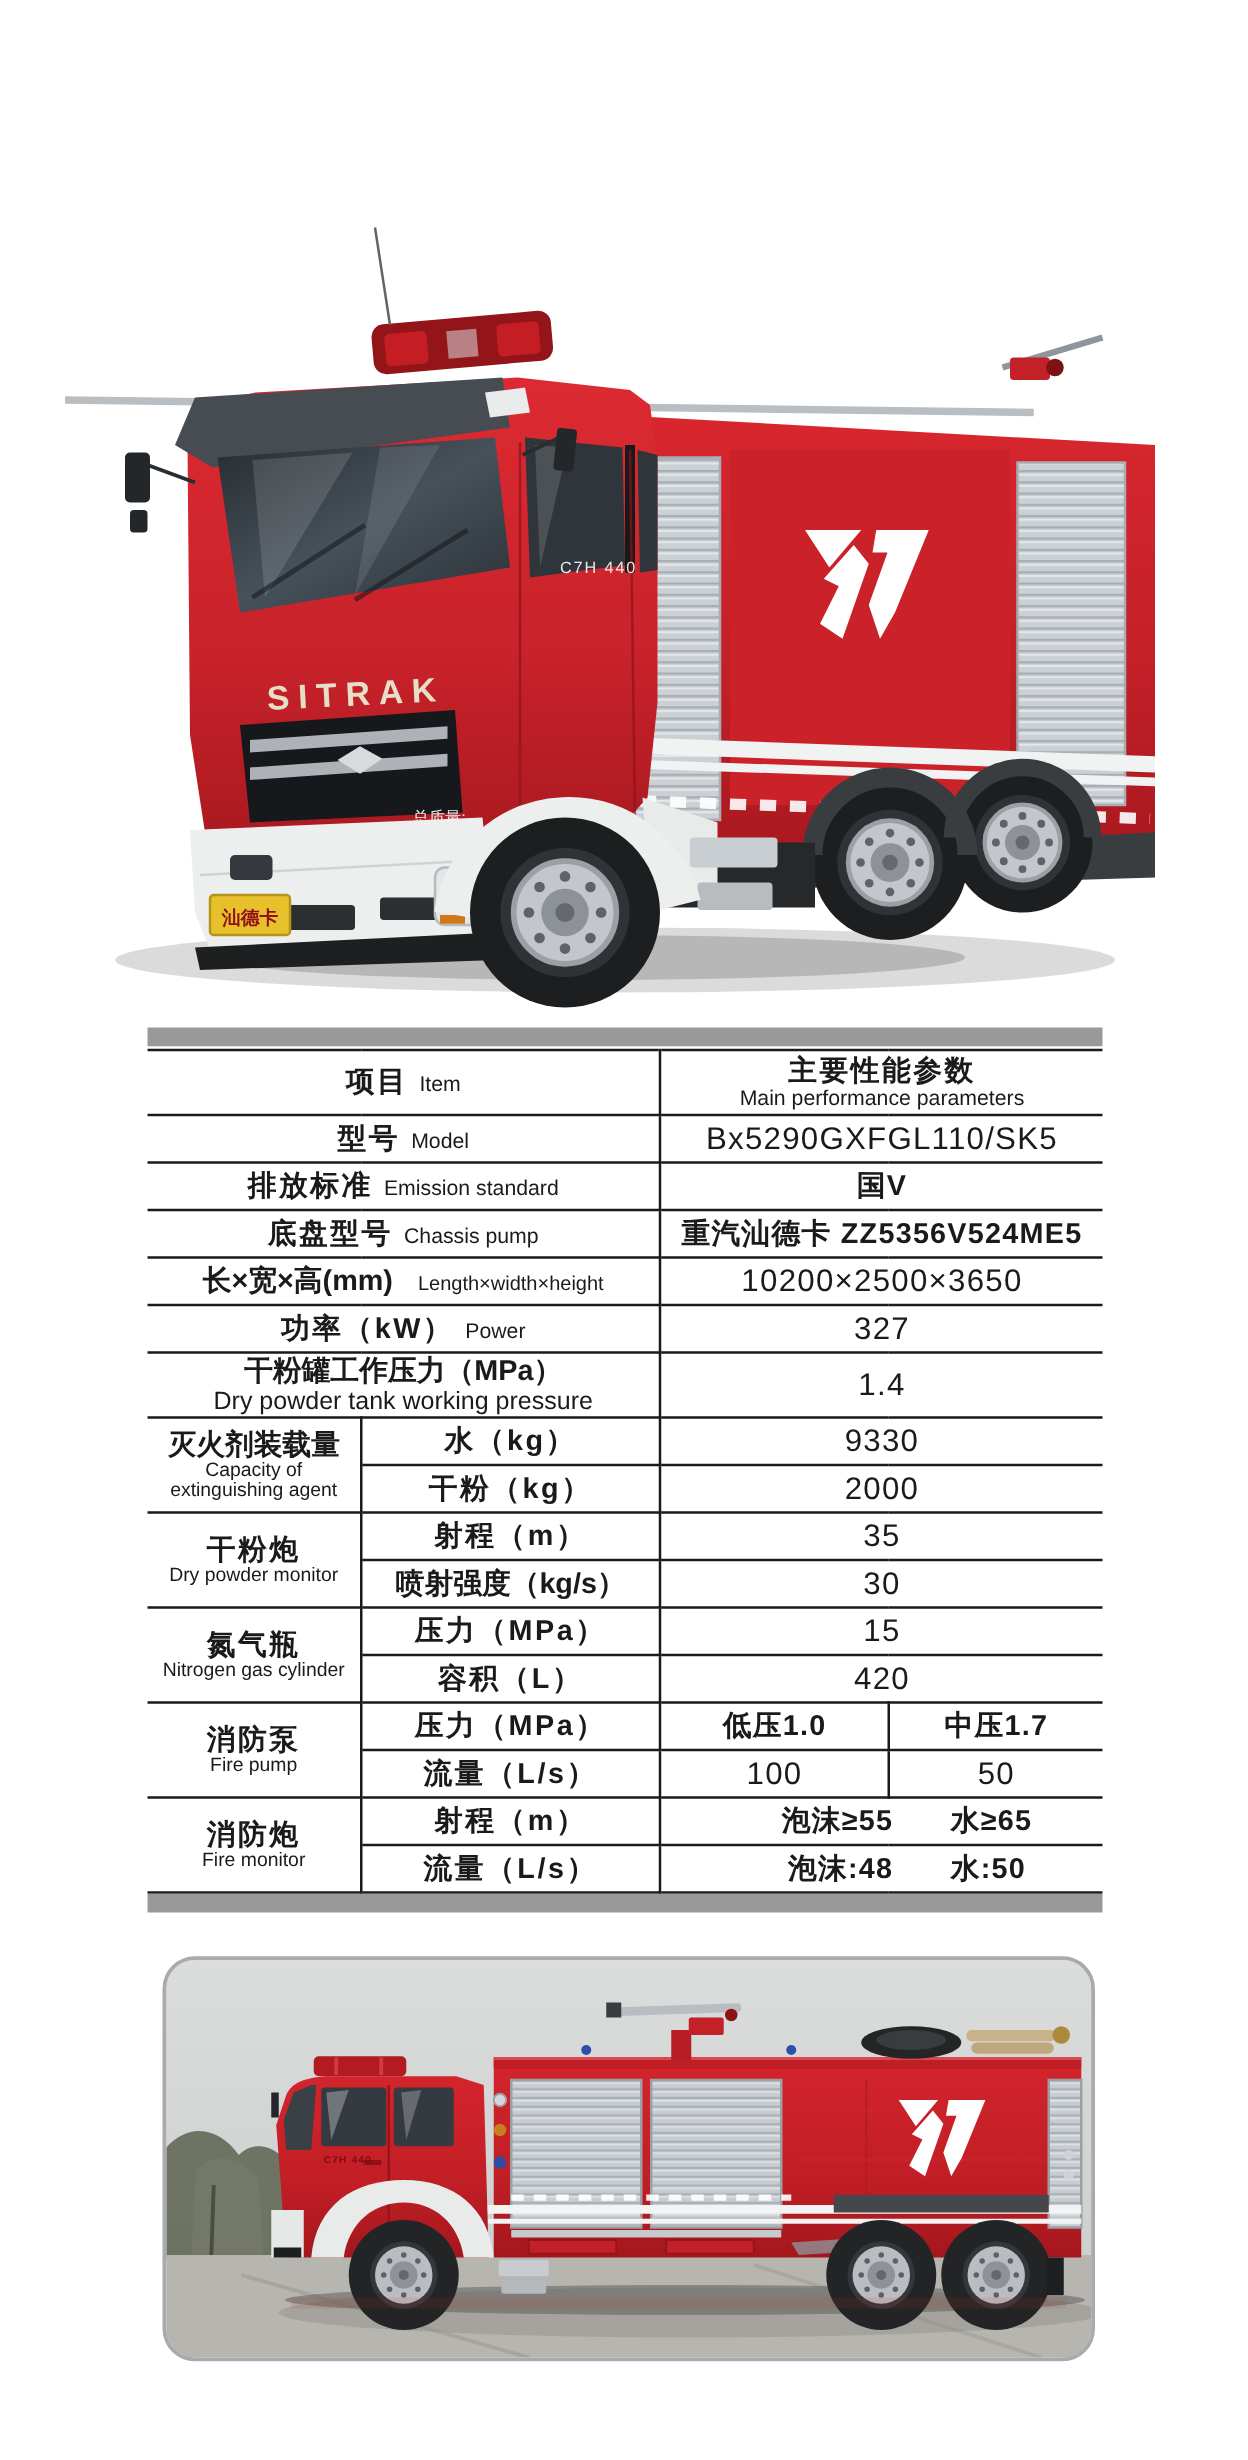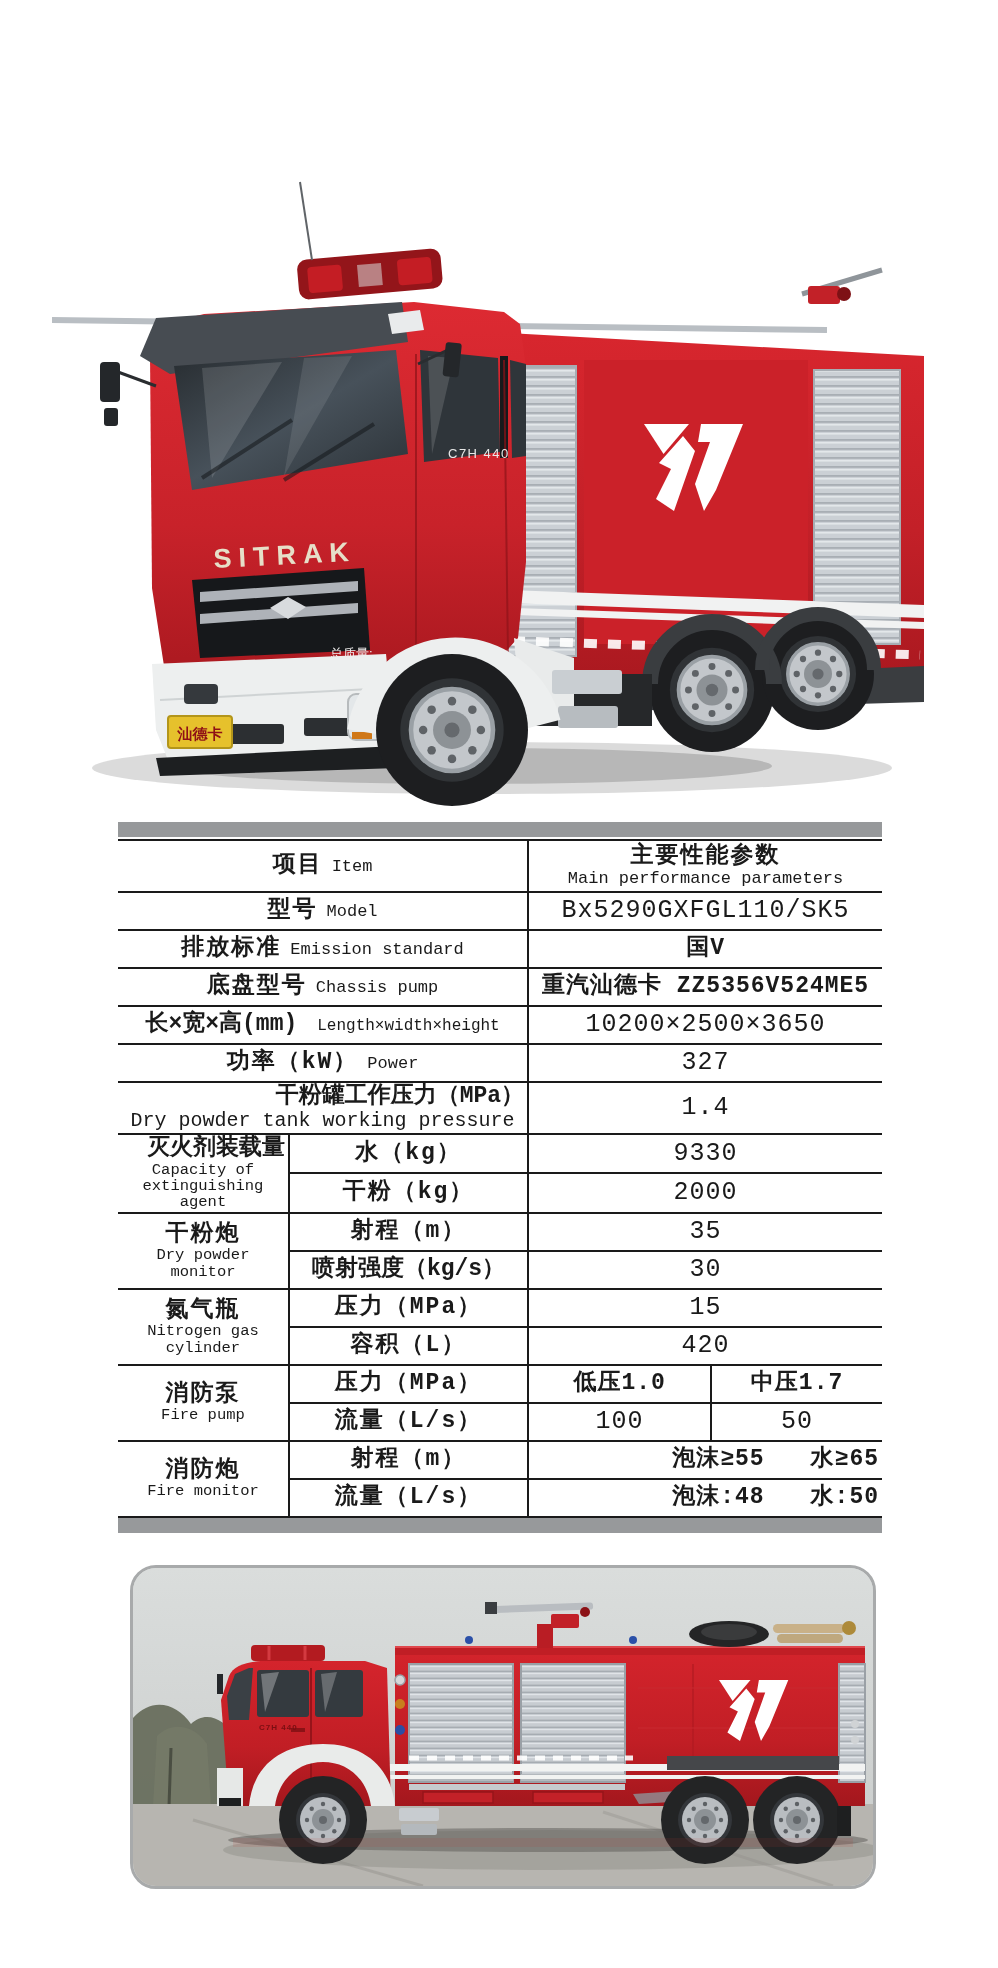--- a/index.html
+++ b/index.html
@@ -14,39 +14,38 @@
   .hero svg { width:100%; height:100%; display:block; }
 
   
   .spec-wrap { position:absolute; left:118px; top:822px; width:764px; }
   .accent-bar { height:15px; background:#97999b; }
   .accent-bar.top { margin-bottom:2px; }
   .accent-bar.bottom { margin-top:0px; }
   table.spec {
     width:764px; border-collapse:collapse; table-layout:fixed;
     border-top:2px solid #1a1a1a;
-    font-family:Liberation Mono, monospace;
   }
   table.spec td {
     border-bottom:2px solid #1a1a1a;
     text-align:center; vertical-align:middle;
     padding:1px 3px; line-height:1.12; overflow:hidden; white-space:nowrap;
   }
   .b-r { border-right:2px solid #1a1a1a; }
   tr.h  { height:38px; }
   tr.h-lg { height:52px; }
   .zh { font-size:23px; font-weight:700; letter-spacing:2px; }
-  .zh-tight { font-size:23px; font-weight:700; letter-spacing:0px;text-align:right; }
+  .zh-tight { font-size:23px; font-weight:700; letter-spacing:0px; }
   .en { font-size:17px; font-weight:400; letter-spacing:0; }
   .en-sm { font-size:15.5px; font-weight:400; line-height:1.05; white-space:normal; }
   .val { font-size:25px; font-weight:400; letter-spacing:1px; }
   .val-mixed { font-size:23px; font-weight:600; letter-spacing:1px;margin-left:40px; }
   .lbl-inline .en { margin-left:9px; }
   .two-line { line-height:1.02;margin-top:20px; }
-  .dual { display:flex; justify-content:flex-end; gap:46px; }
+  .dual { display:flex; justify-content:center; gap:46px; }
 
   
   .framed {
     position:absolute; left:130px; top:1565px; width:746px; height:324px;
     border:3px solid #a8aaab; border-radius:26px; overflow:hidden; background:#d8dbda;
   }
   .framed svg { width:100%; height:100%; display:block; }
   text { font-family:"Liberation Sans","DejaVu Sans",sans-serif; }
 </style>
 </head>

